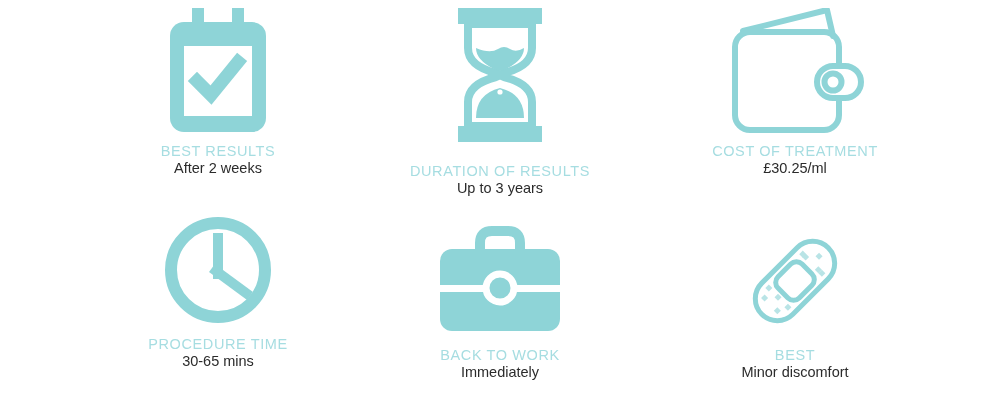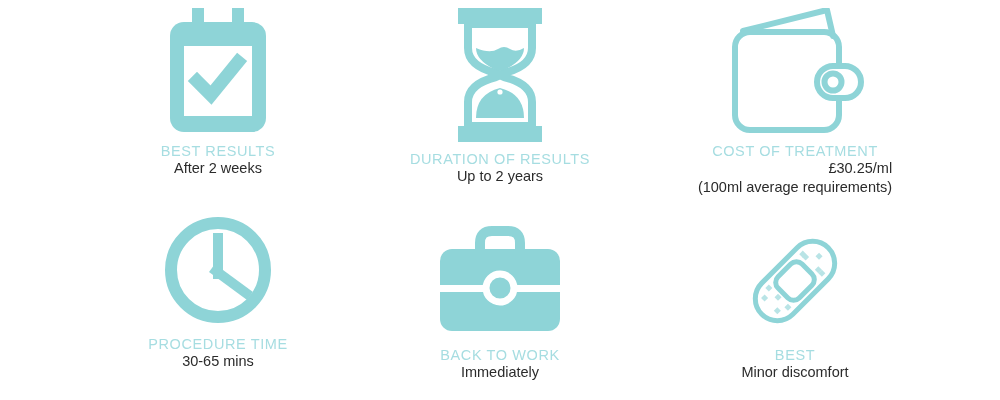--- a/index.html
+++ b/index.html
@@ -55,21 +55,21 @@
   #cell-pain           { left: 645px; top: 225px; }
 
   #cell-best-results   .icon-wrap { height: 126px; }
   #cell-duration       .icon-wrap { height: 134px; }
   #cell-cost           .icon-wrap { height: 134px; }
   #cell-procedure-time .icon-wrap { height: 112px; }
   #cell-back-to-work   .icon-wrap { height: 112px; }
   #cell-pain           .icon-wrap { height: 112px; }
 
   #cell-best-results   .label { margin-top: 10px; }
-  #cell-duration       .label { margin-top: 10px; }
+  #cell-duration       .label { margin-top: 22px; }
   #cell-cost           .label { margin-top: 2px; }
   #cell-procedure-time .label { margin-top: 11px; }
   #cell-back-to-work   .label { margin-top: 11px; }
   #cell-pain           .label { margin-top: 11px; }
 
   .value { margin-top: 0; text-align: right; }
 </style>
 </head>
 <body>
 
@@ -101,37 +101,36 @@
                  Q48 66.5 44 65 Q16 58 16 40 Z" fill="none" stroke="#8ed4d7" stroke-width="8"></path>
         <path d="M24 40 Q24 52 42 61 Q46 63 48 63 Q50 63 54 61 Q72 52 72 40
                  Q64 45 58 41 Q52 37 46 41 Q38 46 24 40 Z" fill="#8ed4d7"></path>
         <path d="M24 110 Q24 86 48 80 Q72 86 72 110 Z" fill="#8ed4d7"></path>
         <circle cx="48" cy="75" r="2.6" fill="#ffffff"></circle>
         <circle cx="48" cy="84" r="2.6" fill="#ffffff"></circle>
       </svg>
     </div>
     <div class="label">DURATION OF RESULTS</div>
     <div class="value">
-      <span>Up to 2 years</span>
+      <span>Up to 3 years</span>
     </div>
   </div>
 
   <div class="cell" id="cell-cost">
     <div class="icon-wrap">
       <svg width="148" height="134" viewBox="0 0 148 134" aria-hidden="true">
         <path d="M22 23 L106 2 L112 28" fill="none" stroke="#8ed4d7" stroke-width="6" stroke-linejoin="round" stroke-linecap="round"></path>
         <rect x="14" y="24" width="104" height="98" rx="15" fill="none" stroke="#8ed4d7" stroke-width="6"></rect>
         <rect x="96" y="58" width="44" height="32" rx="16" fill="#ffffff" stroke="#8ed4d7" stroke-width="6"></rect>
         <circle cx="112" cy="74" r="8.5" fill="none" stroke="#8ed4d7" stroke-width="6"></circle>
       </svg>
     </div>
     <div class="label">COST OF TREATMENT</div>
     <div class="value">
       <span>£30.25/ml</span>
-      <span class="sub">(100ml average requirements)</span>
     </div>
   </div>
 
   <div class="cell" id="cell-procedure-time">
     <div class="icon-wrap">
       <svg width="112" height="112" viewBox="0 0 112 112" aria-hidden="true">
         <circle cx="56" cy="56" r="47" fill="none" stroke="#8ed4d7" stroke-width="12"></circle>
         <path d="M56 24 L56 60" fill="none" stroke="#8ed4d7" stroke-width="10" stroke-linecap="square"></path>
         <path d="M54 57 L84 79" fill="none" stroke="#8ed4d7" stroke-width="10" stroke-linecap="square"></path>
       </svg>

